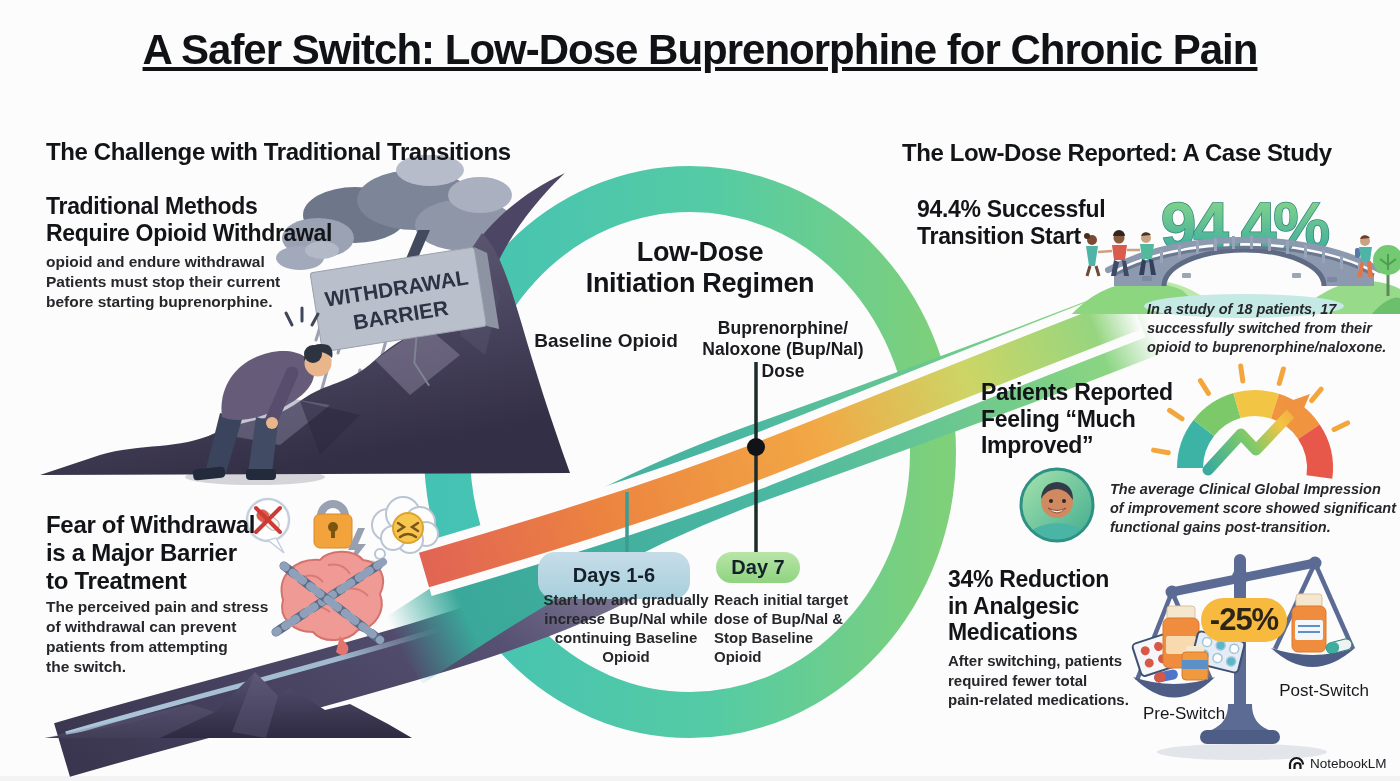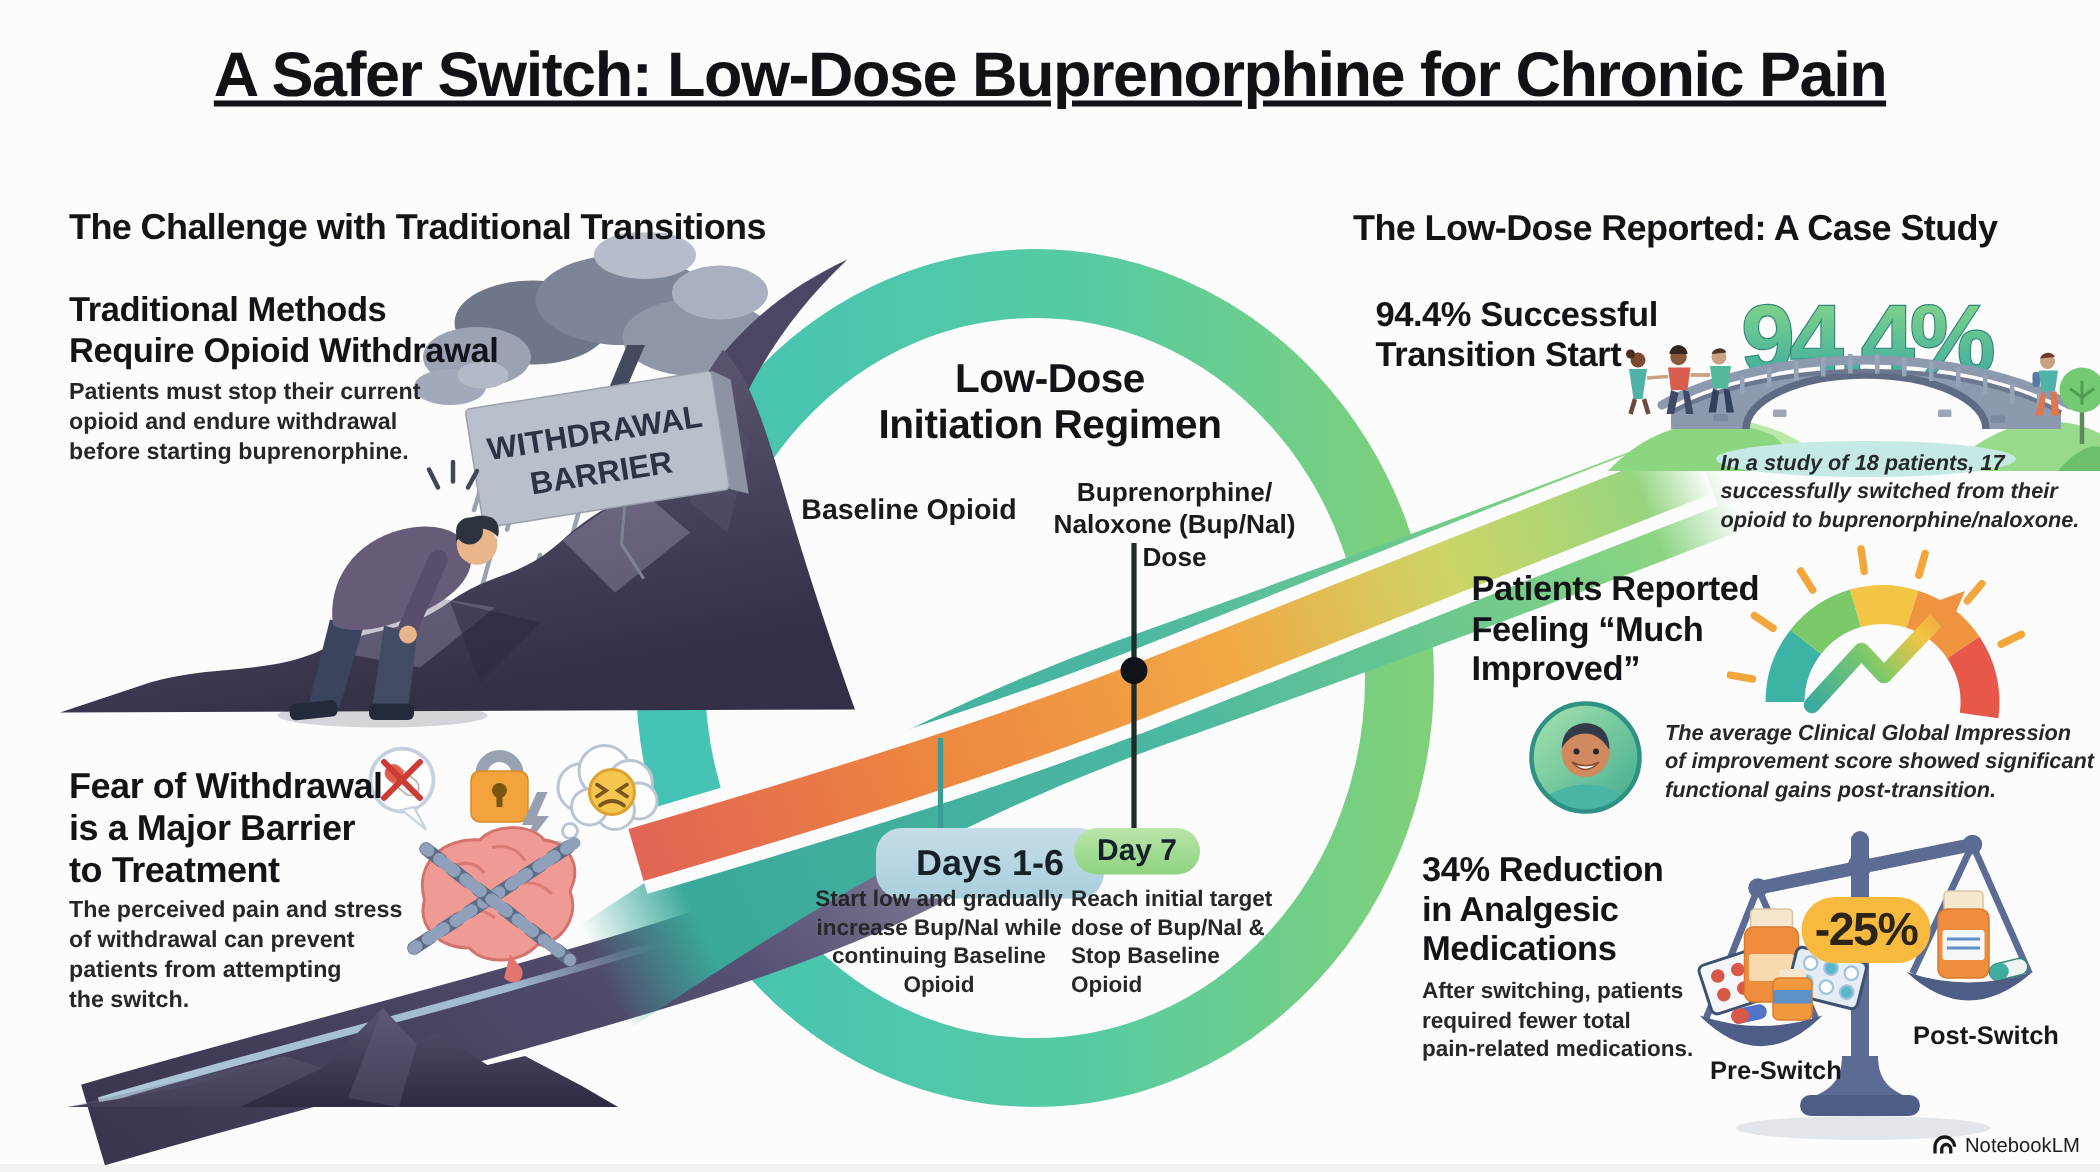--- a/index.html
+++ b/index.html
@@ -10,21 +10,21 @@
   .title{left:0;right:0;top:26px;text-align:center;font-size:42px;font-weight:700;
          letter-spacing:-1px;color:#101216;z-index:6;text-decoration:underline;}
   .h-sec{font-size:24px;font-weight:700;letter-spacing:-0.4px;color:#131418;z-index:6;}
   .h-sub{font-size:23px;font-weight:700;letter-spacing:-0.3px;line-height:1.16;color:#131418;z-index:6;}
   .body-txt{font-size:15.5px;font-weight:700;line-height:1.3;color:#26272b;z-index:6;}
   .body-sm{font-size:14.5px;font-weight:700;line-height:1.32;color:#26272b;z-index:6;font-style:italic;}
   .center{text-align:center;}
   .pill{border-radius:17px;text-align:center;font-weight:700;z-index:6;
         display:flex;align-items:center;justify-content:center;color:#14212a;}
   .phase-desc{font-size:15px;font-weight:700;line-height:1.27;color:#26272b;z-index:6;}
-  .scale-label{font-size:17px;font-weight:700;color:#17181c;text-align:center;z-index:7;}
+  .scale-label{font-size:17px;font-weight:400;color:#17181c;text-align:center;z-index:7;}
   .footer{display:flex;align-items:center;gap:5px;font-size:13.5px;font-weight:400;
           color:#191b1f;z-index:7;}
   svg{display:block;}
   .z1{z-index:1}.z2{z-index:2}
 </style>
 </head>
 <body>
 
 <div id="canvas">
 
@@ -412,22 +412,22 @@
 
   <div class="abs title">A Safer Switch: Low-Dose Buprenorphine for Chronic Pain</div>
 
   <div class="abs h-sec" style="left:46px;top:138px">The Challenge with Traditional Transitions</div>
 
   <div class="abs h-sub" style="left:46px;top:193px">
       <span class="ln">Traditional Methods</span>
       <span class="ln">Require Opioid Withdrawal</span>
     </div>
   <div class="abs body-txt" style="left:46px;top:252px">
+      <span class="ln">opioid and endure withdrawal</span>
       <span class="ln">Patients must stop their current</span>
-      <span class="ln">opioid and endure withdrawal</span>
       <span class="ln">before starting buprenorphine.</span>
     </div>
 
   <div class="abs h-sub" style="left:46px;top:511px;font-size:24px">
       <span class="ln">Fear of Withdrawal</span>
       <span class="ln">is a Major Barrier</span>
       <span class="ln">to Treatment</span>
     </div>
   <div class="abs body-txt" style="left:46px;top:597px">
       <span class="ln">The perceived pain and stress</span>
@@ -439,21 +439,21 @@
   <div class="abs h-sub center" style="left:560px;top:237px;width:280px;font-size:27px">
       <span class="ln">Low-Dose</span>
       <span class="ln">Initiation Regimen</span>
     </div>
   <div class="abs center" style="left:516px;top:330px;width:180px;font-size:19px;font-weight:700;z-index:6">Baseline Opioid</div>
   <div class="abs center" style="left:688px;top:318px;width:190px;font-size:17.5px;font-weight:700;line-height:1.22;z-index:6">
       <span class="ln">Buprenorphine/</span>
       <span class="ln">Naloxone (Bup/Nal) Dose</span>
     </div>
 
-  <div class="abs pill" style="left:584px;top:552px;width:152px;height:47px;font-size:24px;
+  <div class="abs pill" style="left:538px;top:552px;width:152px;height:47px;font-size:20px;
        background:linear-gradient(180deg,#c6dde8,#a9cfdd)">Days 1-6</div>
   <div class="abs pill" style="left:716px;top:552px;width:84px;height:31px;font-size:20px;
        background:linear-gradient(180deg,#b9e5a9,#8fd37f)">Day 7</div>
   <div class="abs phase-desc center" style="left:541px;top:590px;width:170px">
       <span class="ln">Start low and gradually</span>
       <span class="ln">increase Bup/Nal while</span>
       <span class="ln">continuing Baseline</span>
       <span class="ln">Opioid</span>
     </div>
   <div class="abs phase-desc" style="left:714px;top:590px;width:150px">

